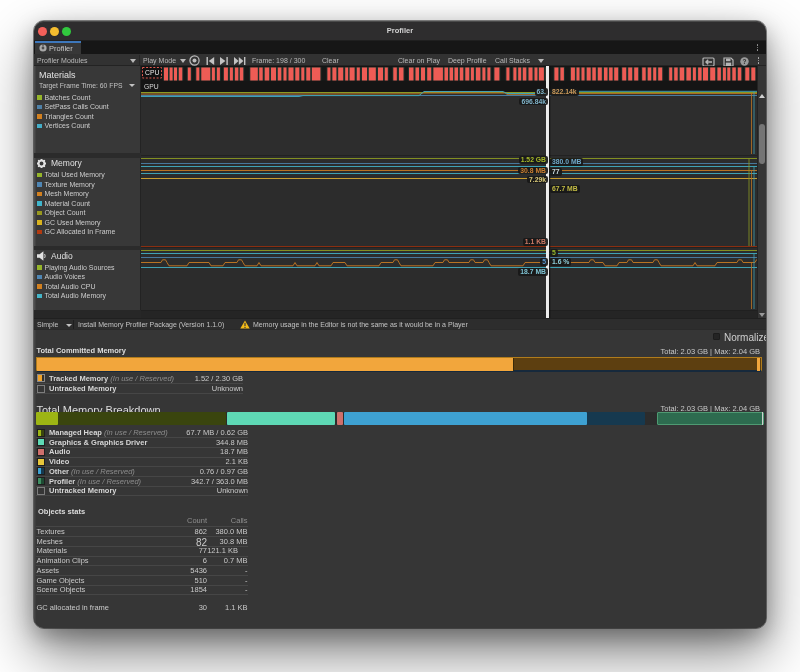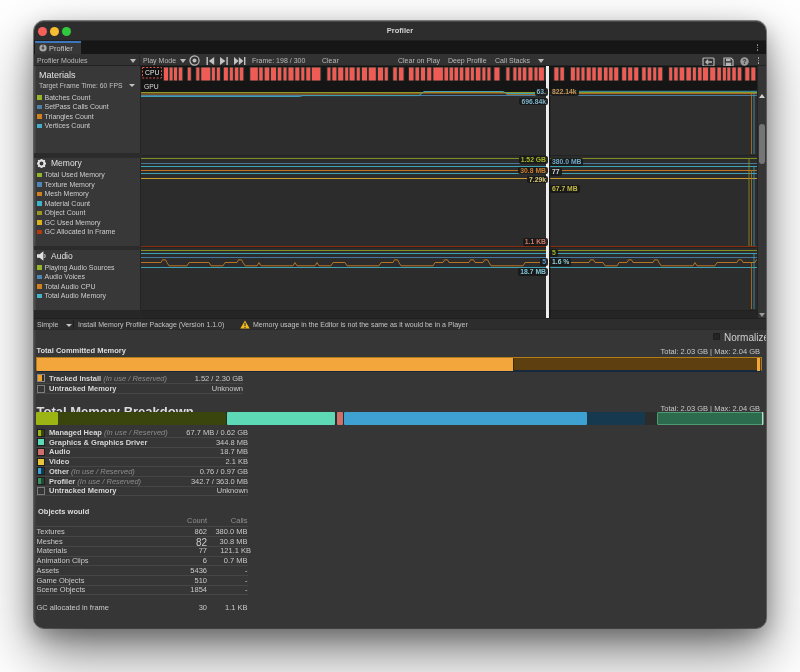--- a/index.html
+++ b/index.html
@@ -391,28 +391,28 @@
 <div class="ab" style="left:0;top:309px;width:732px;height:298px;background:#363636;box-shadow:inset 1.5px 0 0 #454545;"></div>
 <div class="ab" style="left:679px;top:311.5px;width:7px;height:7px;background:#242424;border:1px solid #1c1c1c;border-radius:1px;"></div>
 <div class="tx" style="left:690px;top:310.5px;font-size:10px;color:#cfcfcf;">Normalized</div>
 <div class="tx" style="left:2.5px;top:325px;font-size:7.5px;font-weight:bold;color:#dcdcdc;">Total Committed Memory</div>
 <div class="tx" style="right:6px;top:325.5px;font-size:7.5px;color:#c9c9c9;">Total: 2.03 GB | Max: 2.04 GB</div>
 <div class="ab" style="left:2px;top:336px;width:726px;height:15px;background:#5d3f10;border:1px solid #b07c1c;border-bottom:2px solid #16293c;"></div>
 <div class="ab" style="left:3px;top:337px;width:477px;height:13px;background:#f2a63c;border-right:1px solid #3a2a08;"></div>
 <div class="ab" style="left:723px;top:337px;width:3px;height:13px;background:#f2a63c;"></div>
 <div class="ab" style="left:2.5px;top:353px;width:8px;height:8px;background:#33302c;border:1px solid #8a8a8a;"></div>
 <div class="ab" style="left:3.5px;top:354px;width:4.5px;height:6px;background:#f0a32a;"></div>
-<div class="tx" style="left:15px;top:352.5px;font-size:7.5px;color:#c9c9c9;"><b style="color:#d6d6d6;">Tracked Install</b> <span class="it">(In use / Reserved)</span></div>
+<div class="tx" style="left:15px;top:352.5px;font-size:7.5px;color:#c9c9c9;"><b style="color:#d6d6d6;">Tracked Memory</b> <span class="it">(In use / Reserved)</span></div>
 <div class="tx" style="right:523px;top:352.5px;font-size:7.5px;color:#c9c9c9;">1.52 / 2.30 GB</div>
 <div class="sep" style="left:2px;top:361.5px;width:207px;"></div>
 <div class="ab" style="left:2.5px;top:363.5px;width:8px;height:8px;background:transparent;border:1px solid #7d7d7d;"></div>
 <div class="tx" style="left:15px;top:362.5px;color:#d6d6d6;font-size:7.5px;font-weight:bold;">Untracked Memory</div>
 <div class="tx" style="right:523px;top:362.5px;font-size:7.5px;color:#c9c9c9;">Unknown</div>
 <div class="sep" style="left:2px;top:371.5px;width:207px;"></div>
-<div class="tx" style="left:2.5px;top:382.5px;font-size:13px;font-weight:bold;color:#dcdcdc;">Total Memory Breakdown</div>
+<div class="tx" style="left:2.5px;top:382.5px;font-size:11px;font-weight:normal;color:#dcdcdc;">Total Memory Breakdown</div>
 <div class="tx" style="right:6px;top:382.5px;font-size:7.5px;color:#c9c9c9;">Total: 2.03 GB | Max: 2.04 GB</div>
 <div class="ab" style="left:2px;top:391px;width:728px;height:13px;background:#2c2c2c;"></div>
 <div class="ab" style="left:2px;top:391px;width:22px;height:13px;background:#9db514;border-radius:1px;"></div>
 <div class="ab" style="left:24px;top:391px;width:168px;height:13px;background:#3a450e;border-radius:1px;"></div>
 <div class="ab" style="left:193px;top:391px;width:108px;height:13px;background:#5ed9b5;border-radius:1px;"></div>
 <div class="ab" style="left:303px;top:391px;width:6px;height:13px;background:#cf6f6c;border-radius:1px;"></div>
 <div class="ab" style="left:310px;top:391px;width:243px;height:13px;background:#3ea1d2;border-radius:1px;"></div>
 <div class="ab" style="left:553px;top:391px;width:58px;height:13px;background:#16394f;border-radius:1px;"></div>
 <div class="ab" style="left:623px;top:391px;width:107px;height:13px;background:#2d6b4f;border:1px solid #4e9a72;border-radius:1px;"></div>
 <div class="ab" style="left:727.5px;top:391px;width:1.5px;height:13px;background:#cfcfcf;"></div>
@@ -440,35 +440,35 @@
 <div class="sep" style="left:2px;top:455.0px;width:212px;"></div>
 <div class="ab" style="left:2.5px;top:456.0px;width:8px;height:8px;background:#1f4a33;border:1px solid #1e1e1e;"></div>
     <div class="ab" style="left:3.5px;top:457.0px;width:3.6px;height:6px;background:#3f8f63;"></div>
 <div class="tx" style="left:15px;top:455.5px;font-size:7.5px;color:#d6d6d6;font-weight:bold;">Profiler <span class="it">(In use / Reserved)</span></div>
 <div class="tx" style="right:518px;top:455.5px;font-size:7.5px;color:#c9c9c9;">342.7 / 363.0 MB</div>
 <div class="sep" style="left:2px;top:464.7px;width:212px;"></div>
 <div class="ab" style="left:2.5px;top:465.7px;width:8px;height:8px;border:1px solid #7d7d7d;"></div>
 <div class="tx" style="left:15px;top:465.2px;font-size:7.5px;color:#d6d6d6;font-weight:bold;">Untracked Memory</div>
 <div class="tx" style="right:518px;top:465.2px;font-size:7.5px;color:#c9c9c9;">Unknown</div>
 <div class="sep" style="left:2px;top:474.4px;width:212px;"></div>
-<div class="tx" style="left:4px;top:485.5px;font-size:7.5px;font-weight:bold;color:#dcdcdc;">Objects would</div>
+<div class="tx" style="left:4px;top:485.5px;font-size:7.5px;font-weight:bold;color:#dcdcdc;">Objects stats</div>
 <div class="tx" style="right:559px;top:495px;font-size:7.5px;color:#8f8f8f;">Count</div>
 <div class="tx" style="right:518.5px;top:495px;font-size:7.5px;color:#8f8f8f;">Calls</div>
 <div class="sep" style="left:2px;top:504.5px;width:212px;"></div>
 <div class="tx" style="left:2.5px;top:506.0px;font-size:7.5px;color:#c9c9c9;">Textures</div>
 <div class="tx" style="right:559px;top:506.0px;font-size:7.5px;color:#c9c9c9;">862</div>
 <div class="tx" style="right:518.5px;top:506.0px;font-size:7.5px;color:#c9c9c9;">380.0 MB</div>
 <div class="sep" style="left:2px;top:515.2px;width:212px;"></div>
 <div class="tx" style="left:2.5px;top:515.7px;font-size:7.5px;color:#c9c9c9;">Meshes</div>
 <div class="tx" style="right:559px;top:515.7px;font-size:10px;color:#c9c9c9;">82</div>
 <div class="tx" style="right:518.5px;top:515.7px;font-size:7.5px;color:#c9c9c9;">30.8 MB</div>
 <div class="sep" style="left:2px;top:524.9000000000001px;width:212px;"></div>
 <div class="tx" style="left:2.5px;top:525.4px;font-size:7.5px;color:#c9c9c9;">Materials</div>
 <div class="tx" style="right:559px;top:525.4px;font-size:7.5px;color:#c9c9c9;">77</div>
-<div class="tx" style="right:515px;top:525.4px;font-size:7.5px;color:#c9c9c9;margin-left:16px;">121.1 KB</div>
+<div class="tx" style="right:528px;top:525.4px;font-size:7.5px;color:#c9c9c9;margin-left:16px;">121.1 KB</div>
 <div class="sep" style="left:2px;top:534.6px;width:212px;"></div>
 <div class="tx" style="left:2.5px;top:535.1px;font-size:7.5px;color:#c9c9c9;">Animation Clips</div>
 <div class="tx" style="right:559px;top:535.1px;font-size:7.5px;color:#c9c9c9;">6</div>
 <div class="tx" style="right:518.5px;top:535.1px;font-size:7.5px;color:#c9c9c9;">0.7 MB</div>
 <div class="sep" style="left:2px;top:544.3000000000001px;width:212px;"></div>
 <div class="tx" style="left:2.5px;top:544.8px;font-size:7.5px;color:#c9c9c9;">Assets</div>
 <div class="tx" style="right:559px;top:544.8px;font-size:7.5px;color:#c9c9c9;">5436</div>
 <div class="tx" style="right:518.5px;top:544.8px;font-size:7.5px;color:#c9c9c9;">-</div>
 <div class="sep" style="left:2px;top:554.0px;width:212px;"></div>
 <div class="tx" style="left:2.5px;top:554.5px;font-size:7.5px;color:#c9c9c9;">Game Objects</div>

